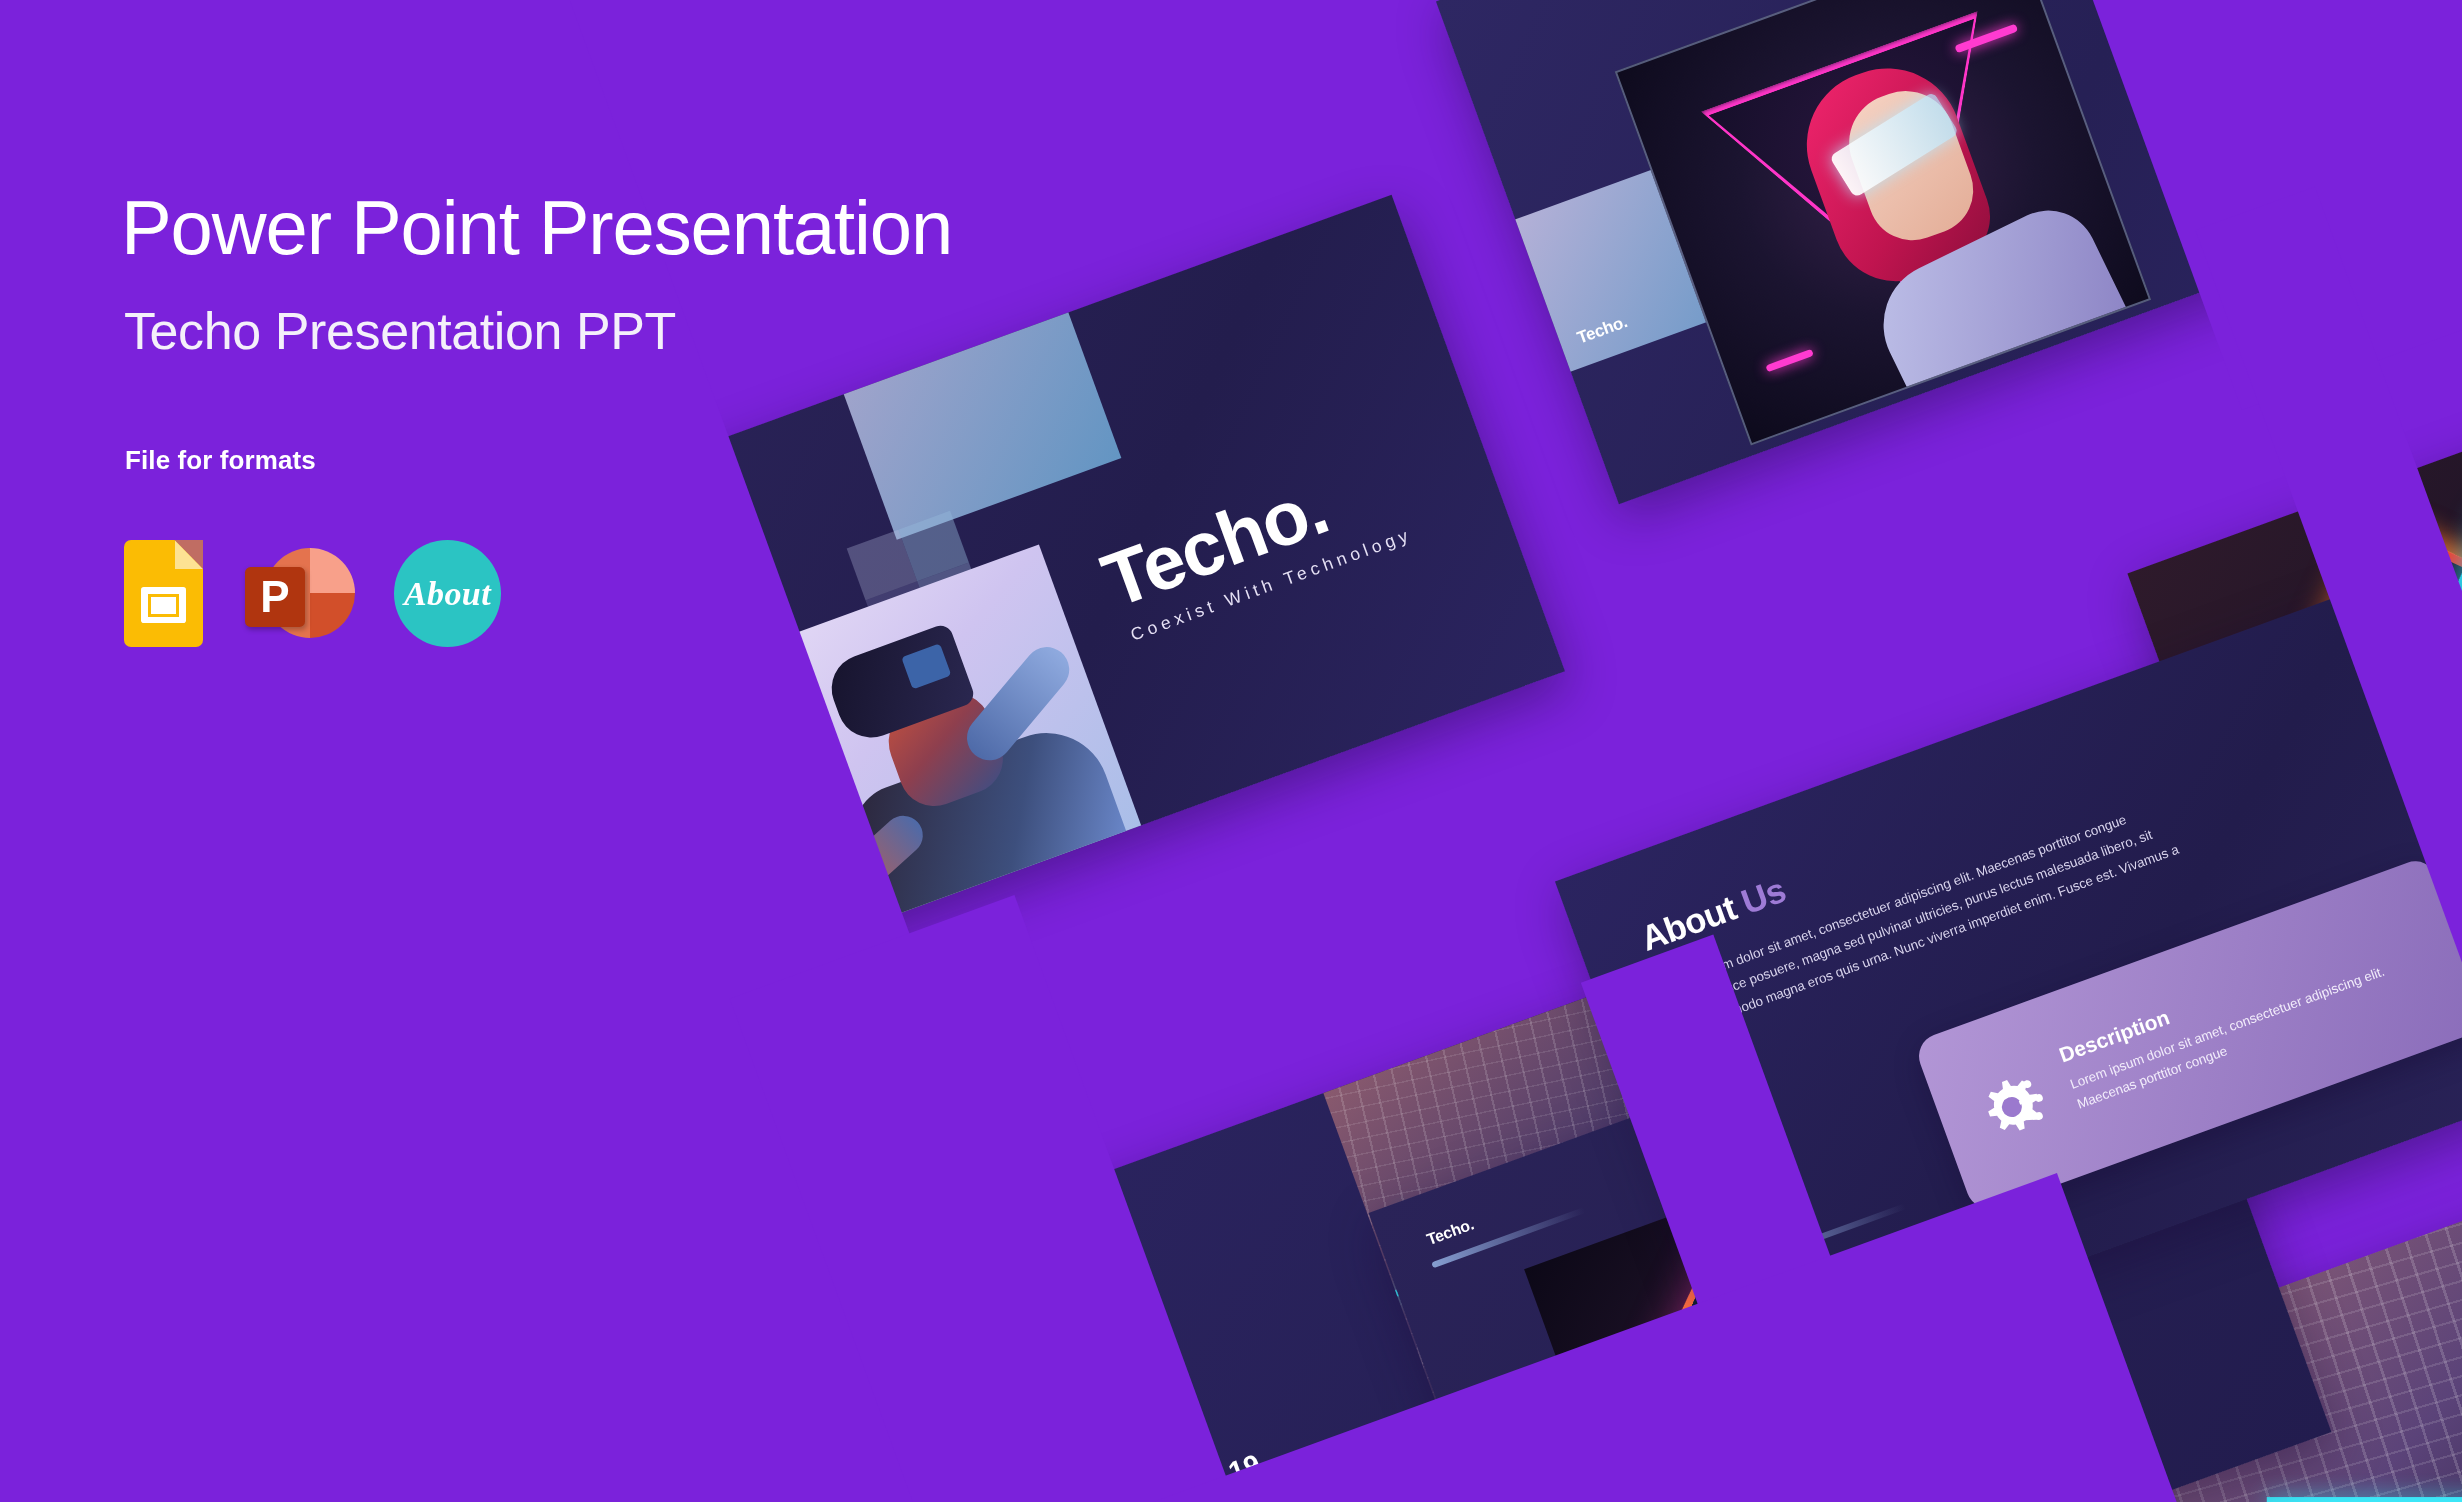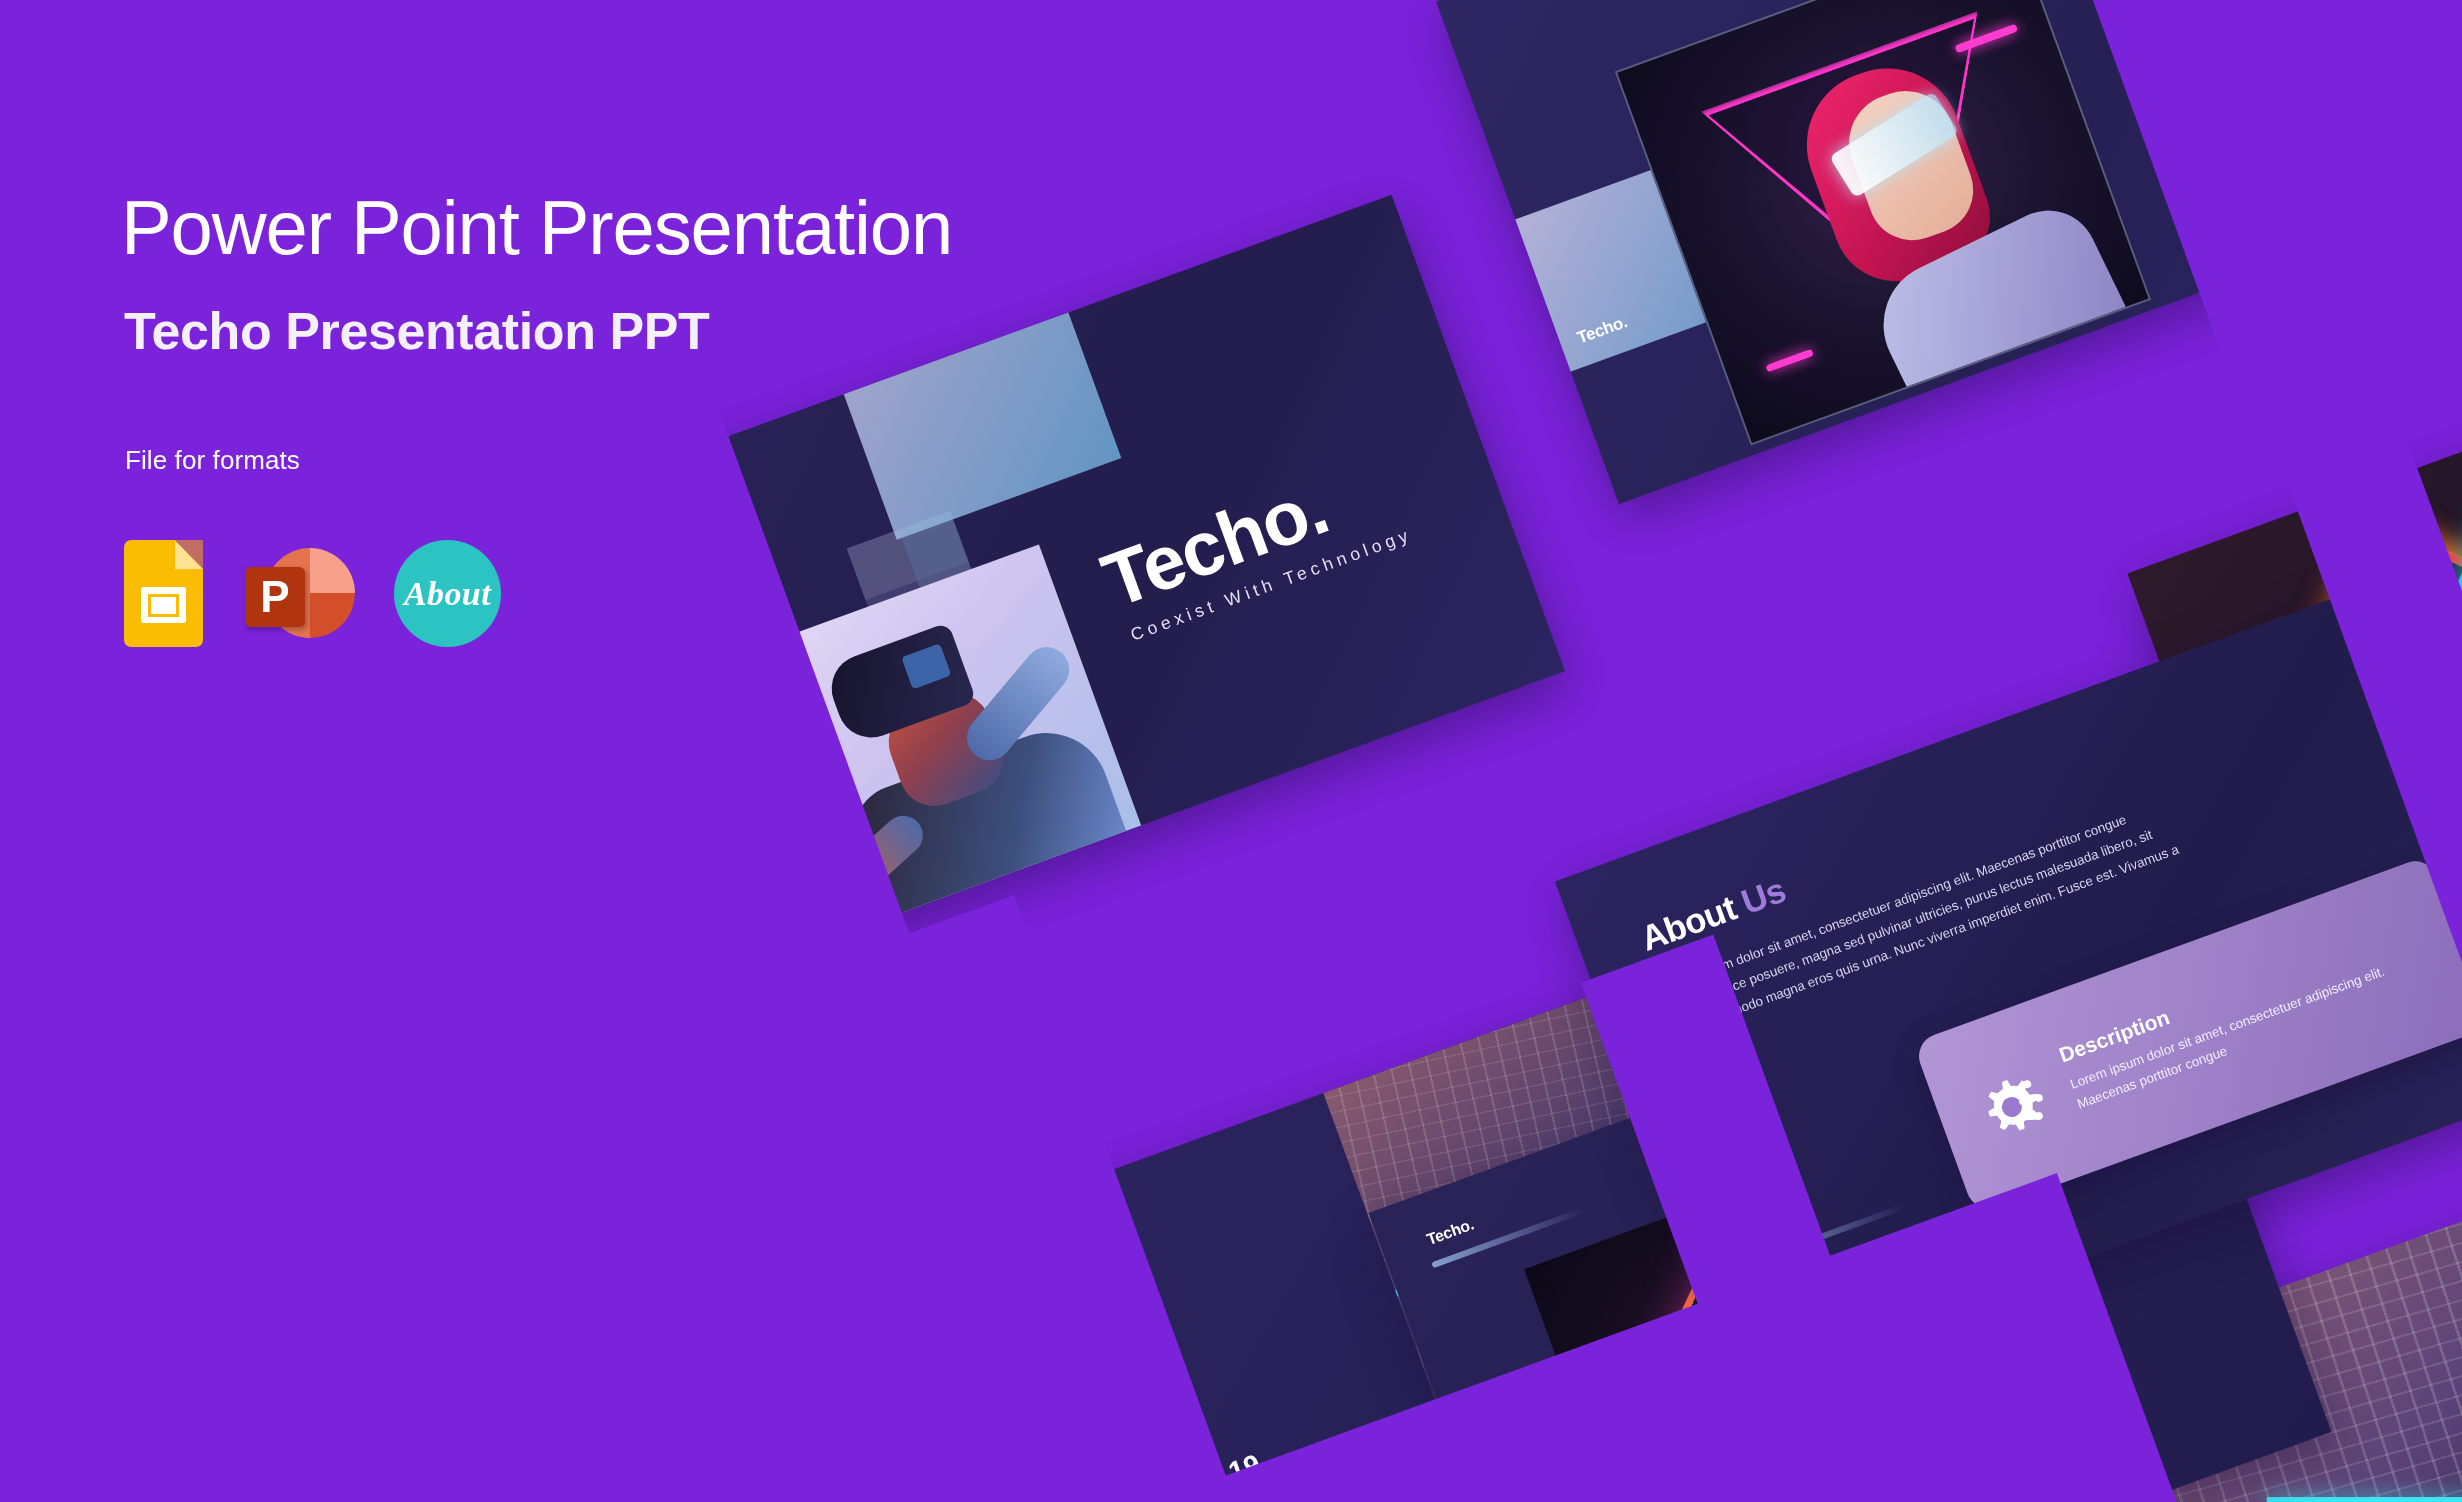--- a/index.html
+++ b/index.html
@@ -15,26 +15,26 @@
   #left-panel{position:absolute;left:0;top:0;width:1407px;height:1503px;z-index:60;pointer-events:none;}
   #left-panel > *{pointer-events:auto;}
 
   #page-title{
     position:absolute;left:121px;top:139px;
     font-size:76px;font-weight:400;color:#ffffff;
     letter-spacing:-1.1px;line-height:1;white-space:nowrap;
   }
   #page-subtitle{
     position:absolute;left:124px;top:262px;
-    font-size:52px;font-weight:700;color:#F4F0FA;
+    font-size:52px;font-weight:400;color:#F4F0FA;
     letter-spacing:-0.4px;line-height:1;white-space:nowrap;
   }
   #formats-label{
     position:absolute;left:125px;top:445px;
-    font-size:26px;font-weight:400;color:#ffffff;
+    font-size:26px;font-weight:700;color:#ffffff;
     letter-spacing:0.1px;white-space:nowrap;
   }
 
   #format-icons{position:absolute;left:124px;top:540px;display:flex;align-items:center;gap:42px;}
 
   
   .ic-slides{position:relative;width:79px;height:107px;}
   .ic-slides .body{
     position:absolute;inset:0;background:#FBBC04;border-radius:7px;
     clip-path:polygon(0 0,64% 0,100% 27%,100% 100%,0 100%);

